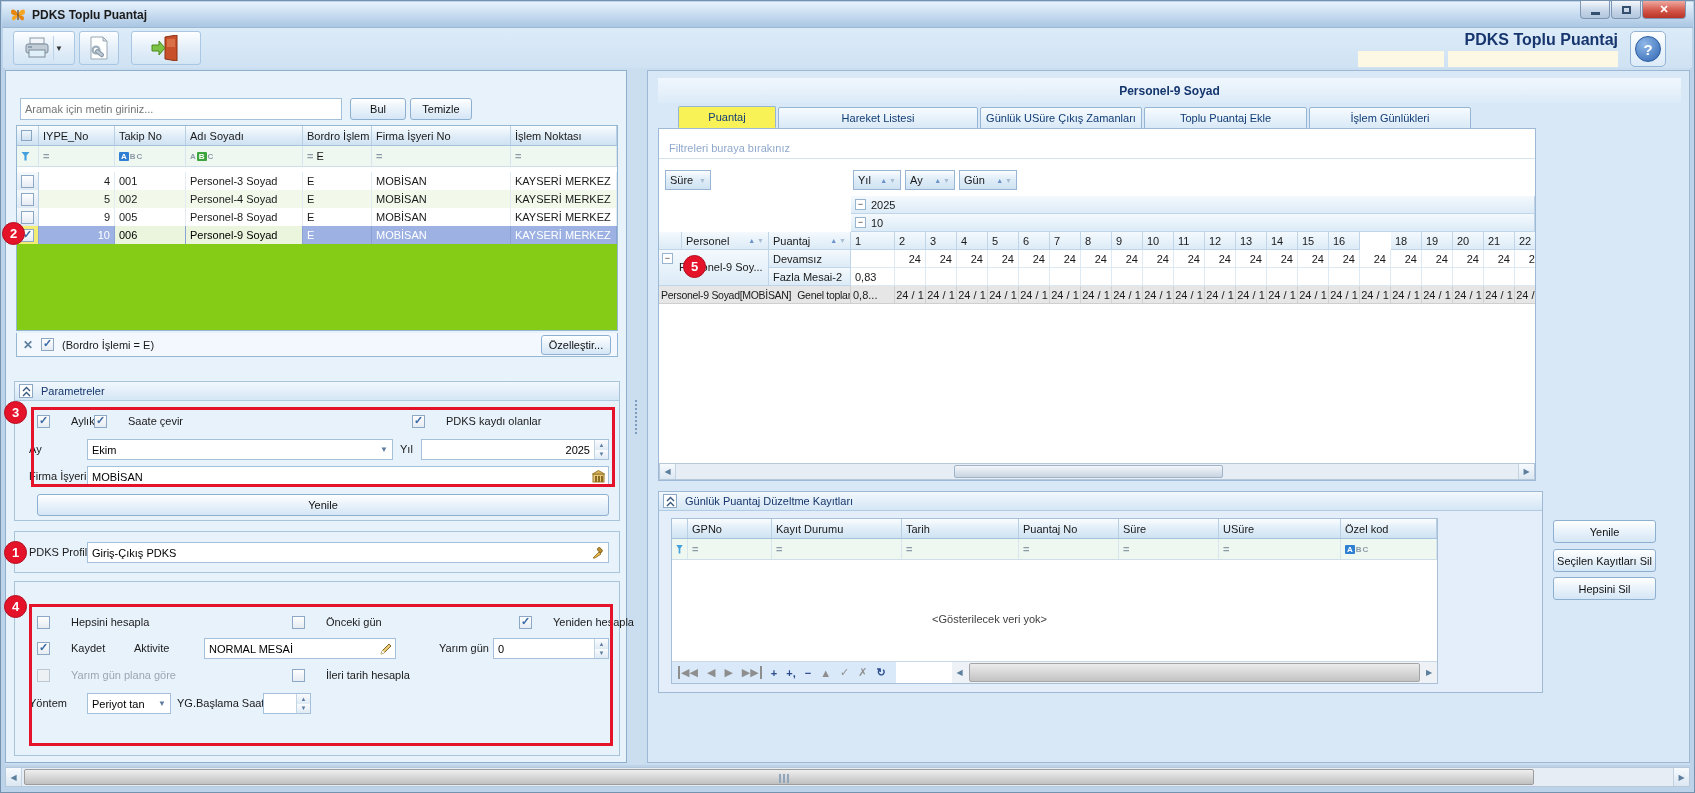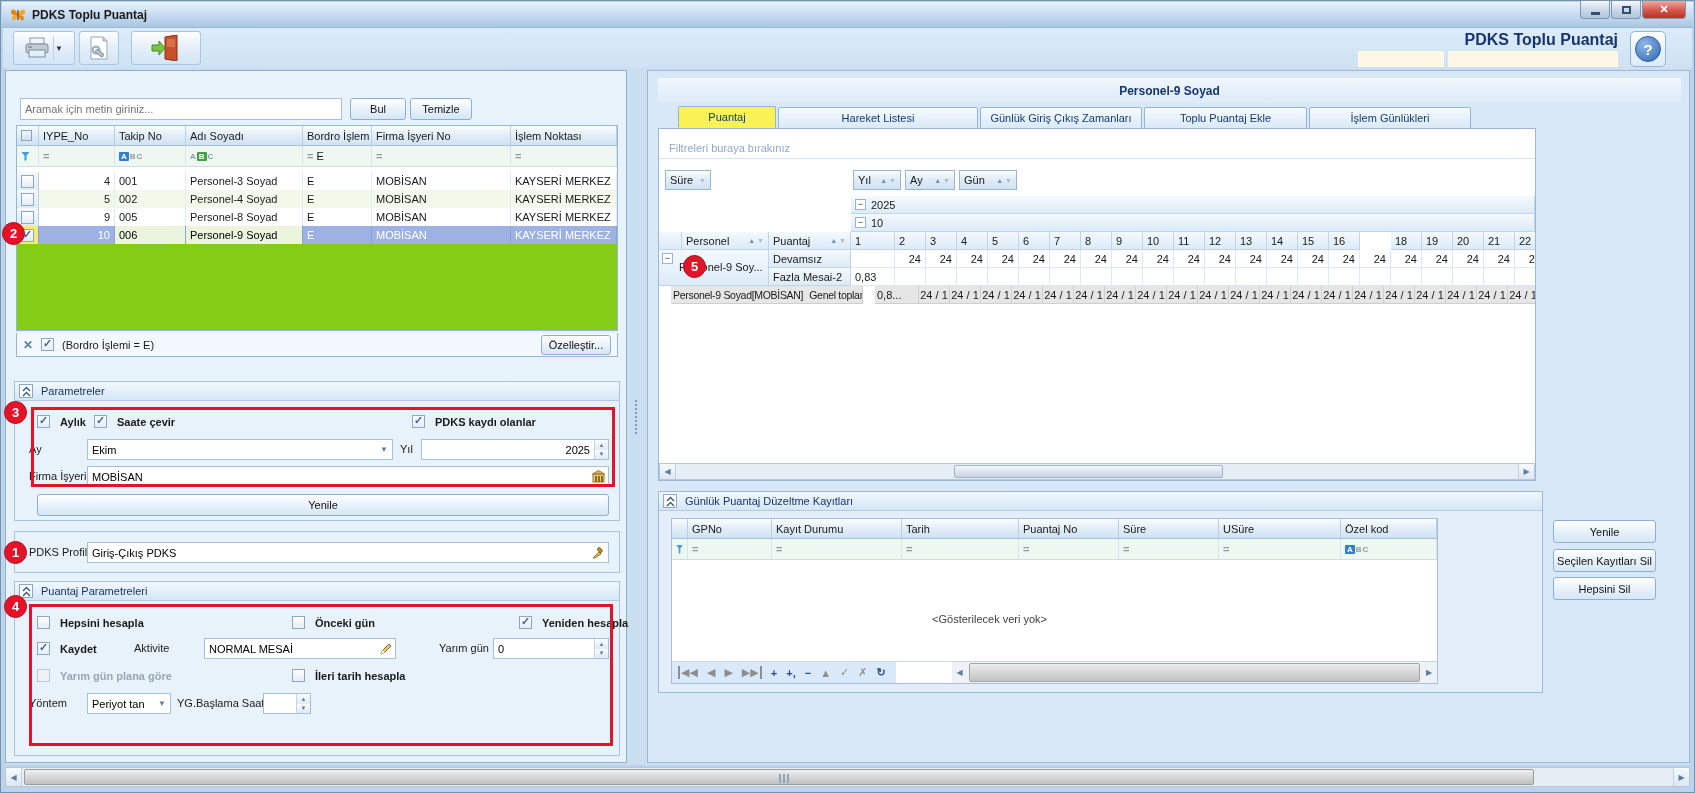--- a/index.html
+++ b/index.html
@@ -32,21 +32,21 @@
   
   .btn{display:flex;align-items:center;justify-content:center;border:1px solid #8eb0d0;border-radius:3px;background:linear-gradient(#ffffff,#eaf3fb 45%,#d5e6f5);font-size:11px;color:#111;cursor:pointer;white-space:nowrap;}
   .field{background:#fff;border:1px solid #a4c0da;display:flex;align-items:center;font-size:11px;overflow:hidden;}
   .field input{border:none;outline:none;flex:1;font:11px "Liberation Sans",sans-serif;padding:0 4px;background:transparent;min-width:0;}
   .spincol{width:14px;align-self:stretch;display:flex;flex-direction:column;border-left:1px solid #c2d5e6;}
   .spincol span{flex:1;display:flex;align-items:center;justify-content:center;font-size:6px;color:#5f7da0;background:linear-gradient(#fafcfe,#dfeaf4);cursor:pointer;}
   .combo-arrow{width:16px;align-self:stretch;display:flex;align-items:center;justify-content:center;font-size:8px;color:#5f7da0;cursor:pointer;}
   .cb{width:13px;height:13px;border:1px solid #8da8c5;background:linear-gradient(#fefefe,#e6ecf3);display:inline-block;position:relative;flex:none;cursor:pointer;}
   .cb.on::after{content:"✓";position:absolute;left:1px;top:-2px;font-size:11px;font-weight:bold;color:#3b6ba5;}
   .cb.dis{background:#eef1f4;border-color:#bcc8d4;}
-  .cblab{display:flex;align-items:center;gap:10px;position:absolute;white-space:nowrap;font-weight:bold;}
+  .cblab{display:flex;align-items:flex-start;gap:21px;position:absolute;white-space:nowrap;}
   .cblab.dis{color:#9aa6b4;}
   .sechdr{position:absolute;left:0;right:0;height:19px;background:linear-gradient(#f2f8fd,#d4e6f5);border-bottom:1px solid #b0cbe2;display:flex;align-items:center;color:#16366b;}
   .collapse-btn{width:14px;height:14px;border:1px solid #8da8c5;background:#fff;margin:0 8px 0 4px;display:flex;align-items:center;justify-content:center;cursor:pointer;}
   .groupbox{position:absolute;border:1px solid #a7c4da;background:#e8f2fb;}
   .sb{background:#e7edf4;border:1px solid #b7c8da;display:flex;}
   .sb-btn{width:16px;flex:none;display:flex;align-items:center;justify-content:center;color:#5c7f9e;font-size:8px;background:linear-gradient(#f6fafd,#dce7f2);border-right:1px solid #c3d2e0;cursor:pointer;}
   .sb-btn.r{border-left:1px solid #c3d2e0;border-right:none;}
   .sb-track{flex:1;position:relative;}
   .sb-thumb{position:absolute;top:1px;bottom:1px;background:linear-gradient(#f3f6fa,#c8d4e1);border:1px solid #9fb4c8;border-radius:2px;cursor:pointer;}
   .funnel{width:9px;height:9px;background:#42a0de;clip-path:polygon(0 0,100% 0,62% 45%,62% 100%,38% 100%,38% 45%);display:inline-block;}
@@ -76,21 +76,21 @@
   .pivotbox{position:absolute;left:10px;top:57px;width:878px;height:353px;border:1px solid #9db9d6;background:#fff;overflow:hidden;}
   .pv-hint{position:absolute;left:0;top:0;right:0;height:30px;border-bottom:1px solid #d5e3f0;color:#8fa9cc;display:flex;align-items:flex-end;padding:0 10px 4px;}
   .pvf{border:1px solid #98b6d4;background:linear-gradient(#fbfdfe,#e0edf8 45%,#cfe2f2);display:flex;align-items:center;justify-content:space-between;padding:0 4px;height:20px;position:absolute;cursor:pointer;}
   .sorticons{display:flex;gap:2px;font-size:7px;}
   .sa{color:#6a93c9;} .sd{color:#a8bdd3;}
   .pv-grid-row{position:absolute;left:0;display:flex;height:18px;overflow:hidden;width:100%;}
   .pvh{background:linear-gradient(#f4f9fd,#dcebf7);border-right:1px solid #c0d5e7;border-bottom:1px solid #c0d5e7;display:flex;align-items:center;padding:0 4px;overflow:hidden;white-space:nowrap;flex:none;}
   .pvc{border-right:1px solid #dde9f3;border-bottom:1px solid #dde9f3;display:flex;align-items:center;justify-content:flex-end;padding:0 4px;overflow:hidden;white-space:nowrap;flex:none;background:#fff;}
   .pvc.l{justify-content:flex-start;}
   .pvt{background:#e6e6e6;border-right:1px solid #cfcfcf;border-bottom:1px solid #cfcfcf;display:flex;align-items:center;justify-content:center;padding:0 2px;overflow:hidden;white-space:nowrap;flex:none;}
-  .pvt.l{justify-content:flex-start;margin-left:12px;}
+  .pvt.l{justify-content:flex-start;}
   .expbox{width:11px;height:11px;border:1px solid #98b4cf;background:#fff;display:inline-flex;align-items:center;justify-content:center;font-size:9px;color:#333;line-height:1;flex:none;cursor:pointer;}
   .person-cell{position:absolute;background:linear-gradient(#f4f9fd,#dcebf7);border-right:1px solid #c0d5e7;border-bottom:1px solid #c0d5e7;}
   
   .corrbox{position:absolute;left:10px;top:420px;width:885px;height:202px;border:1px solid #9db9d6;background:#e4eefa;}
   .corr-table{position:absolute;left:12px;top:26px;width:767px;bottom:8px;border:1px solid #a7c0d8;background:#fff;display:flex;flex-direction:column;overflow:hidden;}
   .navbar{height:22px;flex:none;display:flex;align-items:center;border-top:1px solid #c9d8e6;}
   .nav-ic{display:flex;align-items:center;gap:9px;background:#d9e9f9;height:100%;padding:0 10px 0 6px;}
   .nav-ic span{cursor:pointer;font-size:11px;}
   .nv-gray{color:#8e8e8e;} .nv-navy{color:#2b4c8c;font-weight:bold;font-size:13px;}
   .nv-bar{border-left:2px solid #8e8e8e;padding-left:1px;} .nv-barr{border-right:2px solid #8e8e8e;padding-right:1px;}
@@ -332,28 +332,20 @@
         <div class="field" style="position:absolute;left:72px;top:10px;width:522px;height:21px">
           <input readonly="" value="Giriş-Çıkış PDKS" style="">
           <svg width="13" height="13" viewBox="0 0 13 13" style="margin:0 3px">
               <path d="M1 12 L7 6 L9 8 L3 12 Z" fill="#e8b64c" stroke="#9a7b2f"></path>
               <rect x="7.2" y="1.2" width="5" height="3" rx="1" transform="rotate(45 7.2 1.2)" fill="#c49232" stroke="#8a6c20"></rect>
             </svg>
         </div>
       </div>
 
       <div class="groupbox" style="left:8px;top:510px;width:606px;height:175px">
-        <div class="sechdr" style="top:0">
-          <span class="collapse-btn">
-              <svg width="9" height="11" viewBox="0 0 9 11">
-                <path d="M1 5 L4.5 1.5 L8 5 M1 10 L4.5 6.5 L8 10" fill="none" stroke="#35597f" stroke-width="1.4"></path>
-              </svg>
-            </span>
-          <span>Puantaj Parametreleri</span>
-        </div>
         <label class="cblab" style="left:22px;top:34px">
             <span class="cb"></span>
             <span>Hepsini hesapla</span>
           </label>
         <label class="cblab" style="left:277px;top:34px">
             <span class="cb"></span>
             <span>Önceki gün</span>
           </label>
         <label class="cblab" style="left:504px;top:34px">
             <span class="cb on"></span>
@@ -410,21 +402,21 @@
         <div class="vgrip"></div>
       </div>
 
     <div class="right-panel">
       <div class="person-bar">
           <span>Personel-9 Soyad</span>
         </div>
       <div id="tabs" style="position:absolute;left:30px;right:8px;top:36px;height:22px">
           <div class="tab active" style="left: 0px; width: 98px; top: -1px;">Puantaj</div>
           <div class="tab" style="left: 100px; width: 200px; top: 0px;">Hareket Listesi</div>
-          <div class="tab" style="left: 302px; width: 162px; top: 0px;">Günlük Giriş Çıkış Zamanları</div>
+          <div class="tab" style="left: 302px; width: 162px; top: 0px;">Günlük USüre Çıkış Zamanları</div>
           <div class="tab" style="left: 466px; width: 163px; top: 0px;">Toplu Puantaj Ekle</div>
           <div class="tab" style="left: 631px; width: 162px; top: 0px;">İşlem Günlükleri</div>
         </div>
 
       <div class="pivotbox">
         <div class="pv-hint">
             <span>Filtreleri buraya bırakınız</span>
           </div>
         <div class="pvf" style="left:6px;top:41px;width:46px">
           <span>Süre</span>

